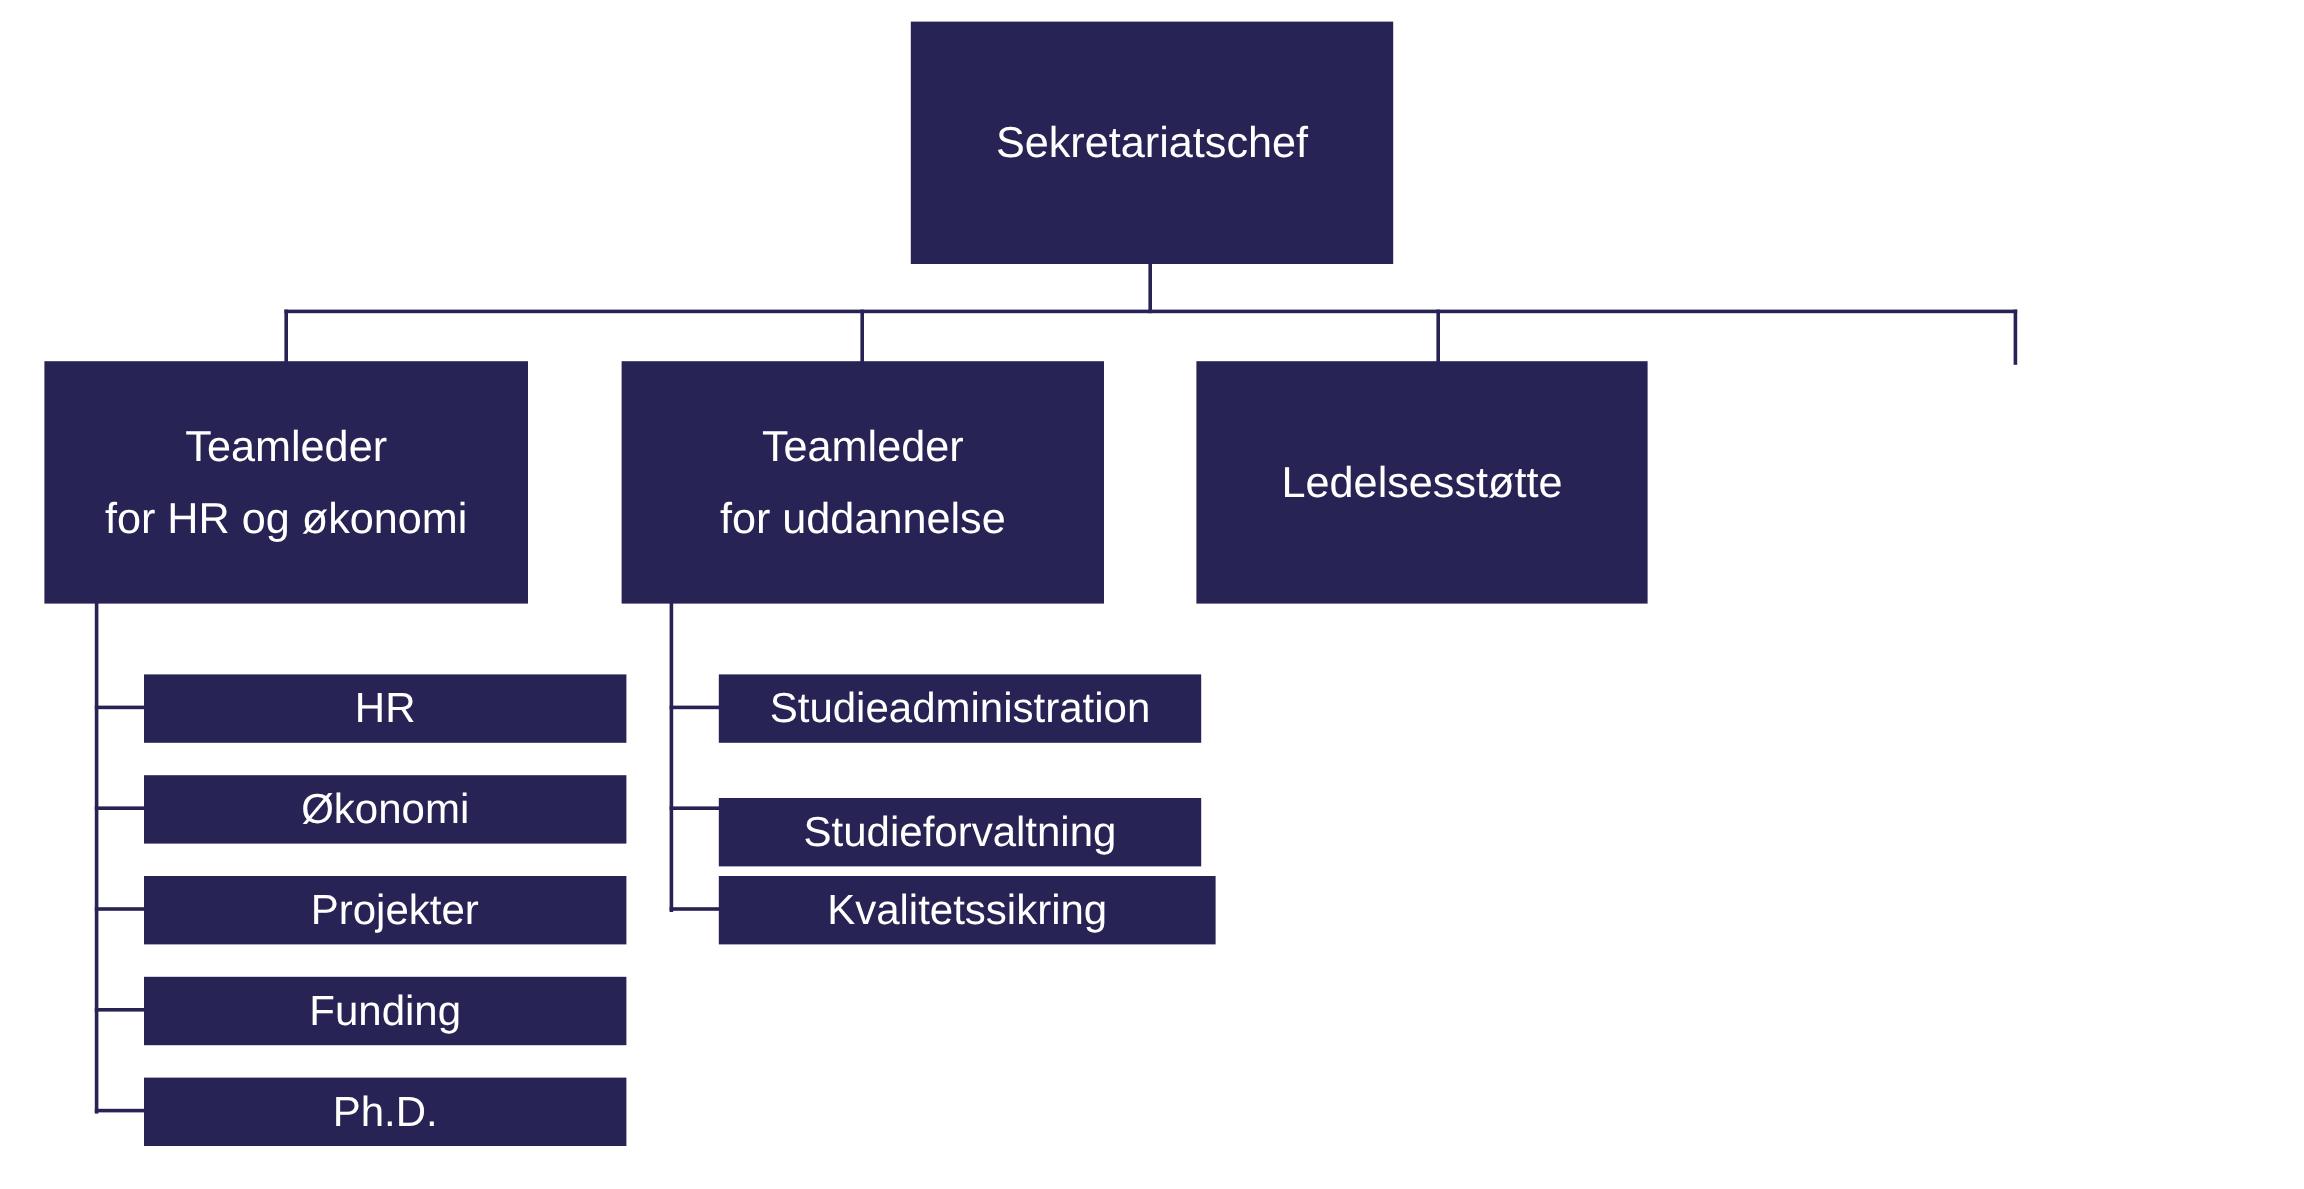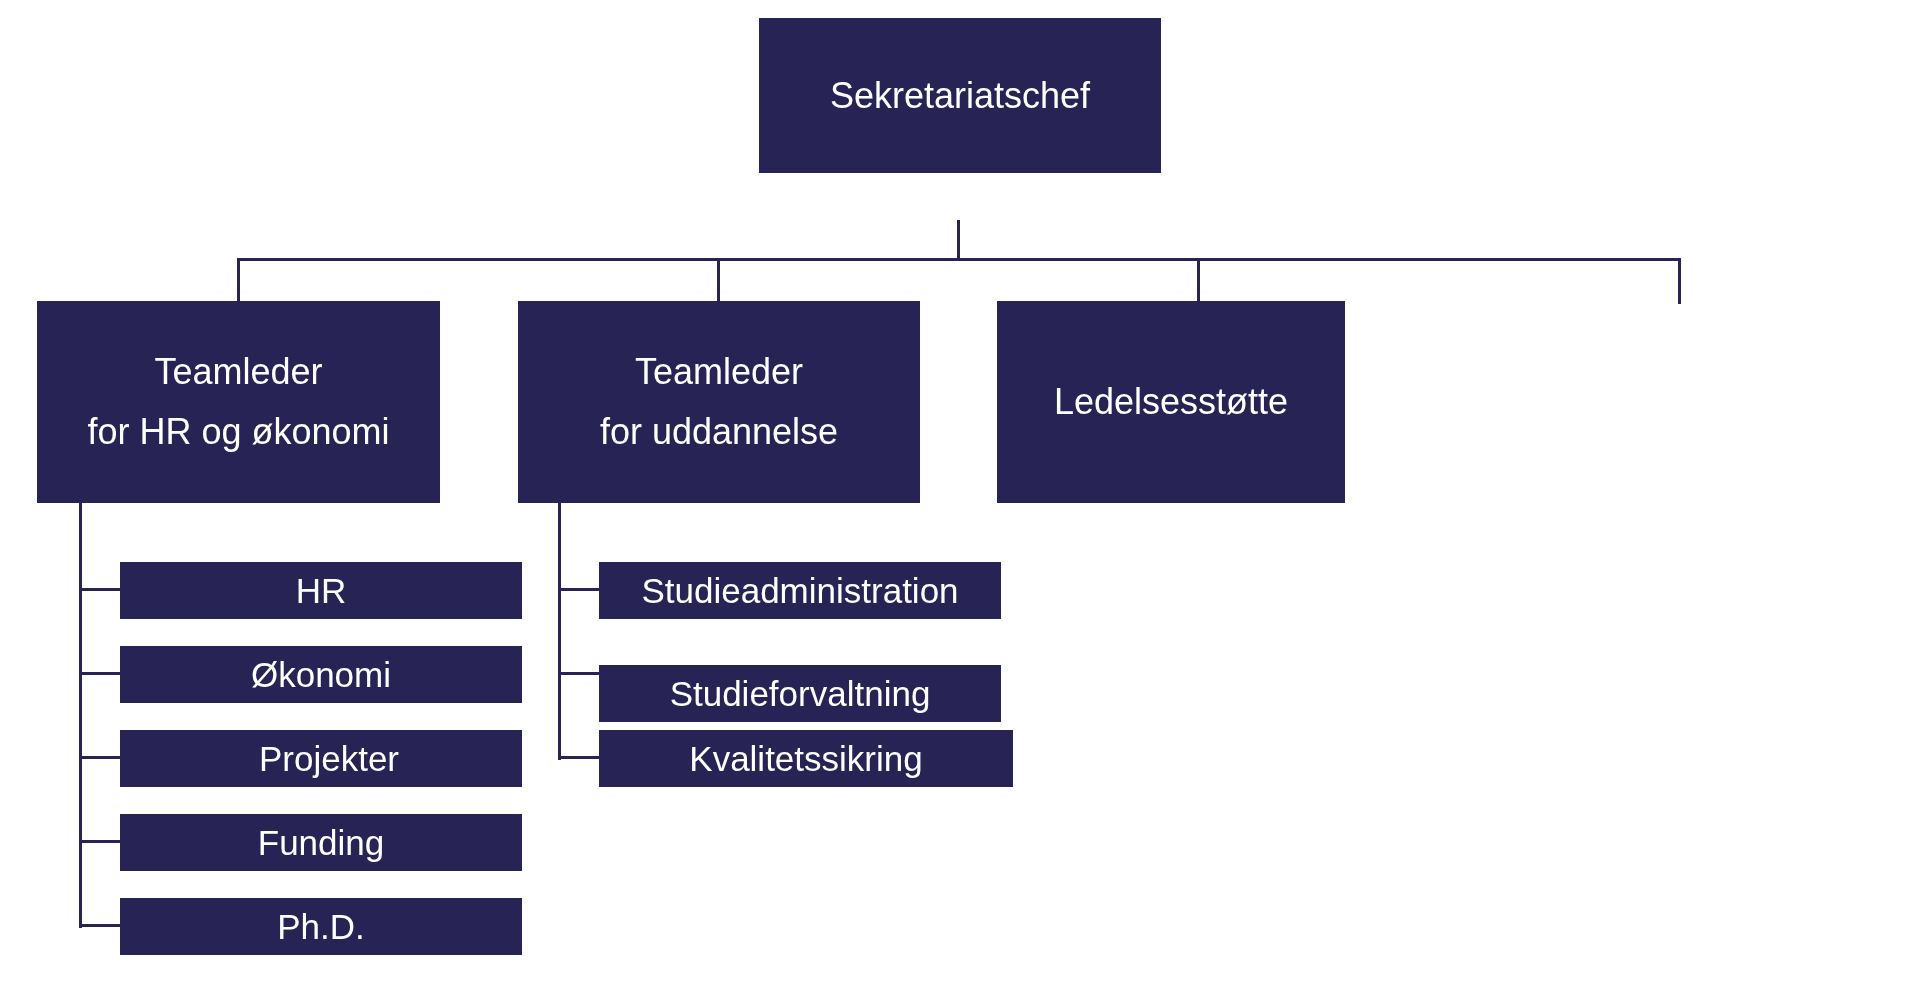--- a/index.html
+++ b/index.html
@@ -63,35 +63,35 @@
   <div class="cline" style="left:79px; top:672px; width:42px; height:3px;"></div>
   <div class="cline" style="left:79px; top:756px; width:42px; height:3px;"></div>
   <div class="cline" style="left:79px; top:840px; width:42px; height:3px;"></div>
   <div class="cline" style="left:79px; top:924px; width:42px; height:3px;"></div>
 
   <div class="cline" style="left:558px; top:502px; width:3px; height:258px;"></div>
   <div class="cline" style="left:558px; top:588px; width:42px; height:3px;"></div>
   <div class="cline" style="left:558px; top:672px; width:42px; height:3px;"></div>
   <div class="cline" style="left:558px; top:756px; width:42px; height:3px;"></div>
 
-  <div class="node node--branch" style="left:759px; top:18px; width:402px; height:155px;">
+  <div class="node node--branch" style="left:759px; top:18px; width:402px; height:202px;">
     <span>Sekretariatschef</span>
   </div>
 
   <div class="node node--branch" style="left:37px; top:301px; width:403px; height:202px;">
     <span>Teamleder</span>
     <span>for HR og økonomi</span>
   </div>
 
   <div class="node node--branch" style="left:518px; top:301px; width:402px; height:202px;">
     <span>Teamleder</span>
     <span>for uddannelse</span>
   </div>
 
-  <div class="node node--branch" style="left:997px; top:301px; width:348px; height:202px;">
+  <div class="node node--branch" style="left:997px; top:301px; width:376px; height:202px;">
     <span>Ledelsesstøtte</span>
   </div>
 
 
   <div class="node node--leaf" style="left:120px; top:562px; width:402px; height:57px;">
     <span>HR</span>
   </div>
   <div class="node node--leaf" style="left:120px; top:646px; width:402px; height:57px;">
     <span>Økonomi</span>
   </div>

